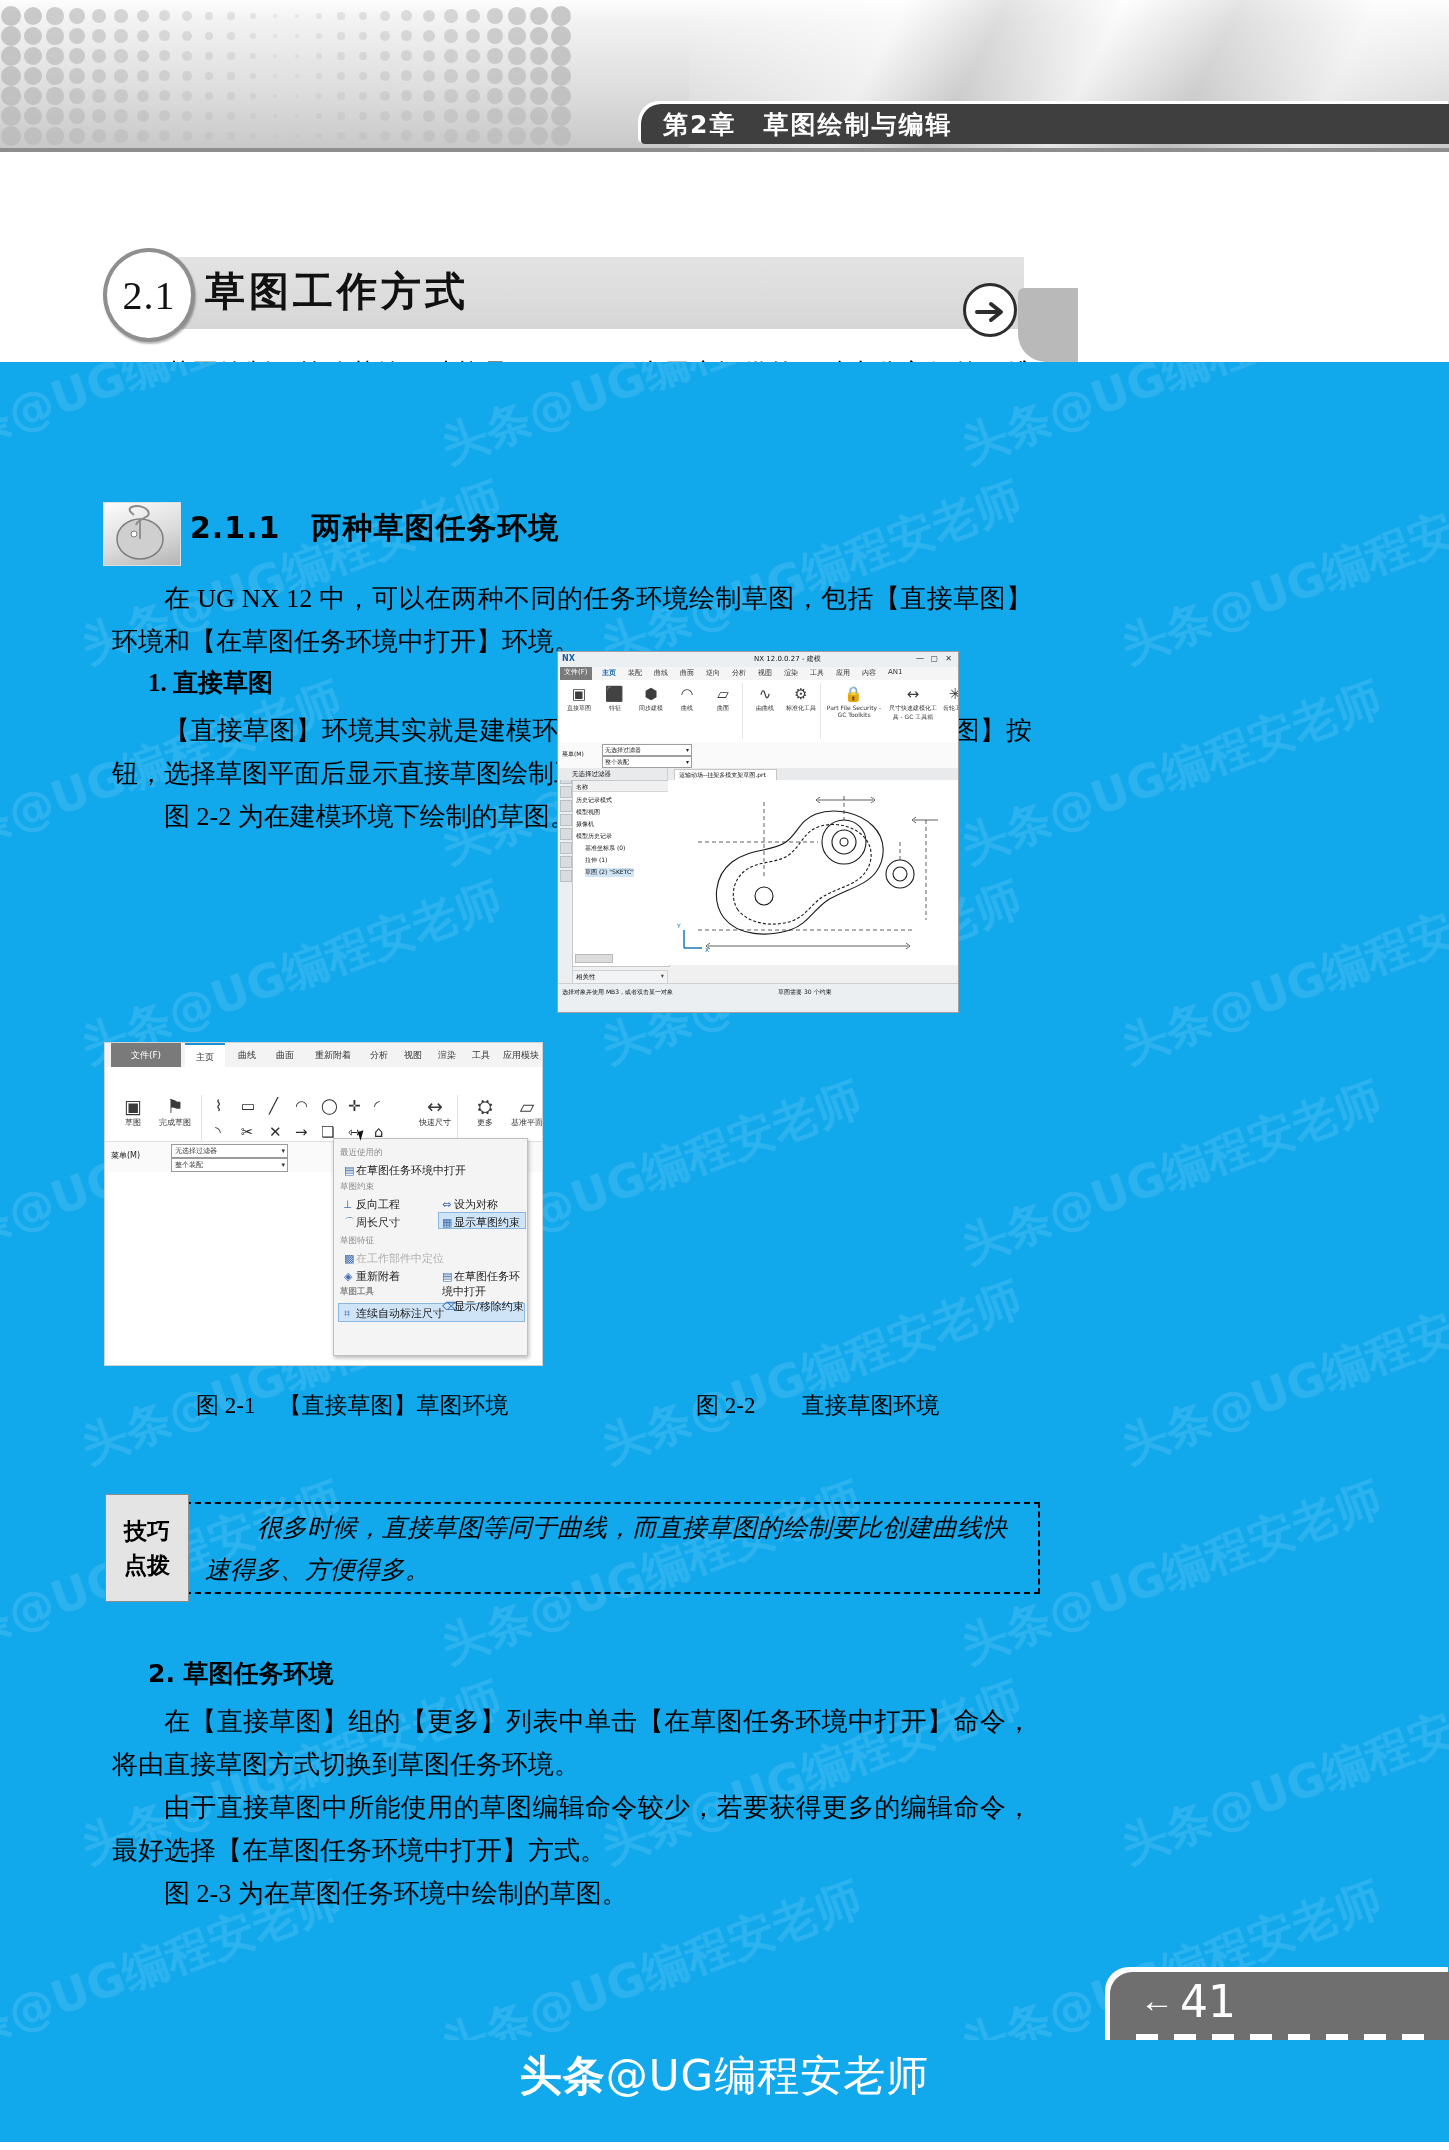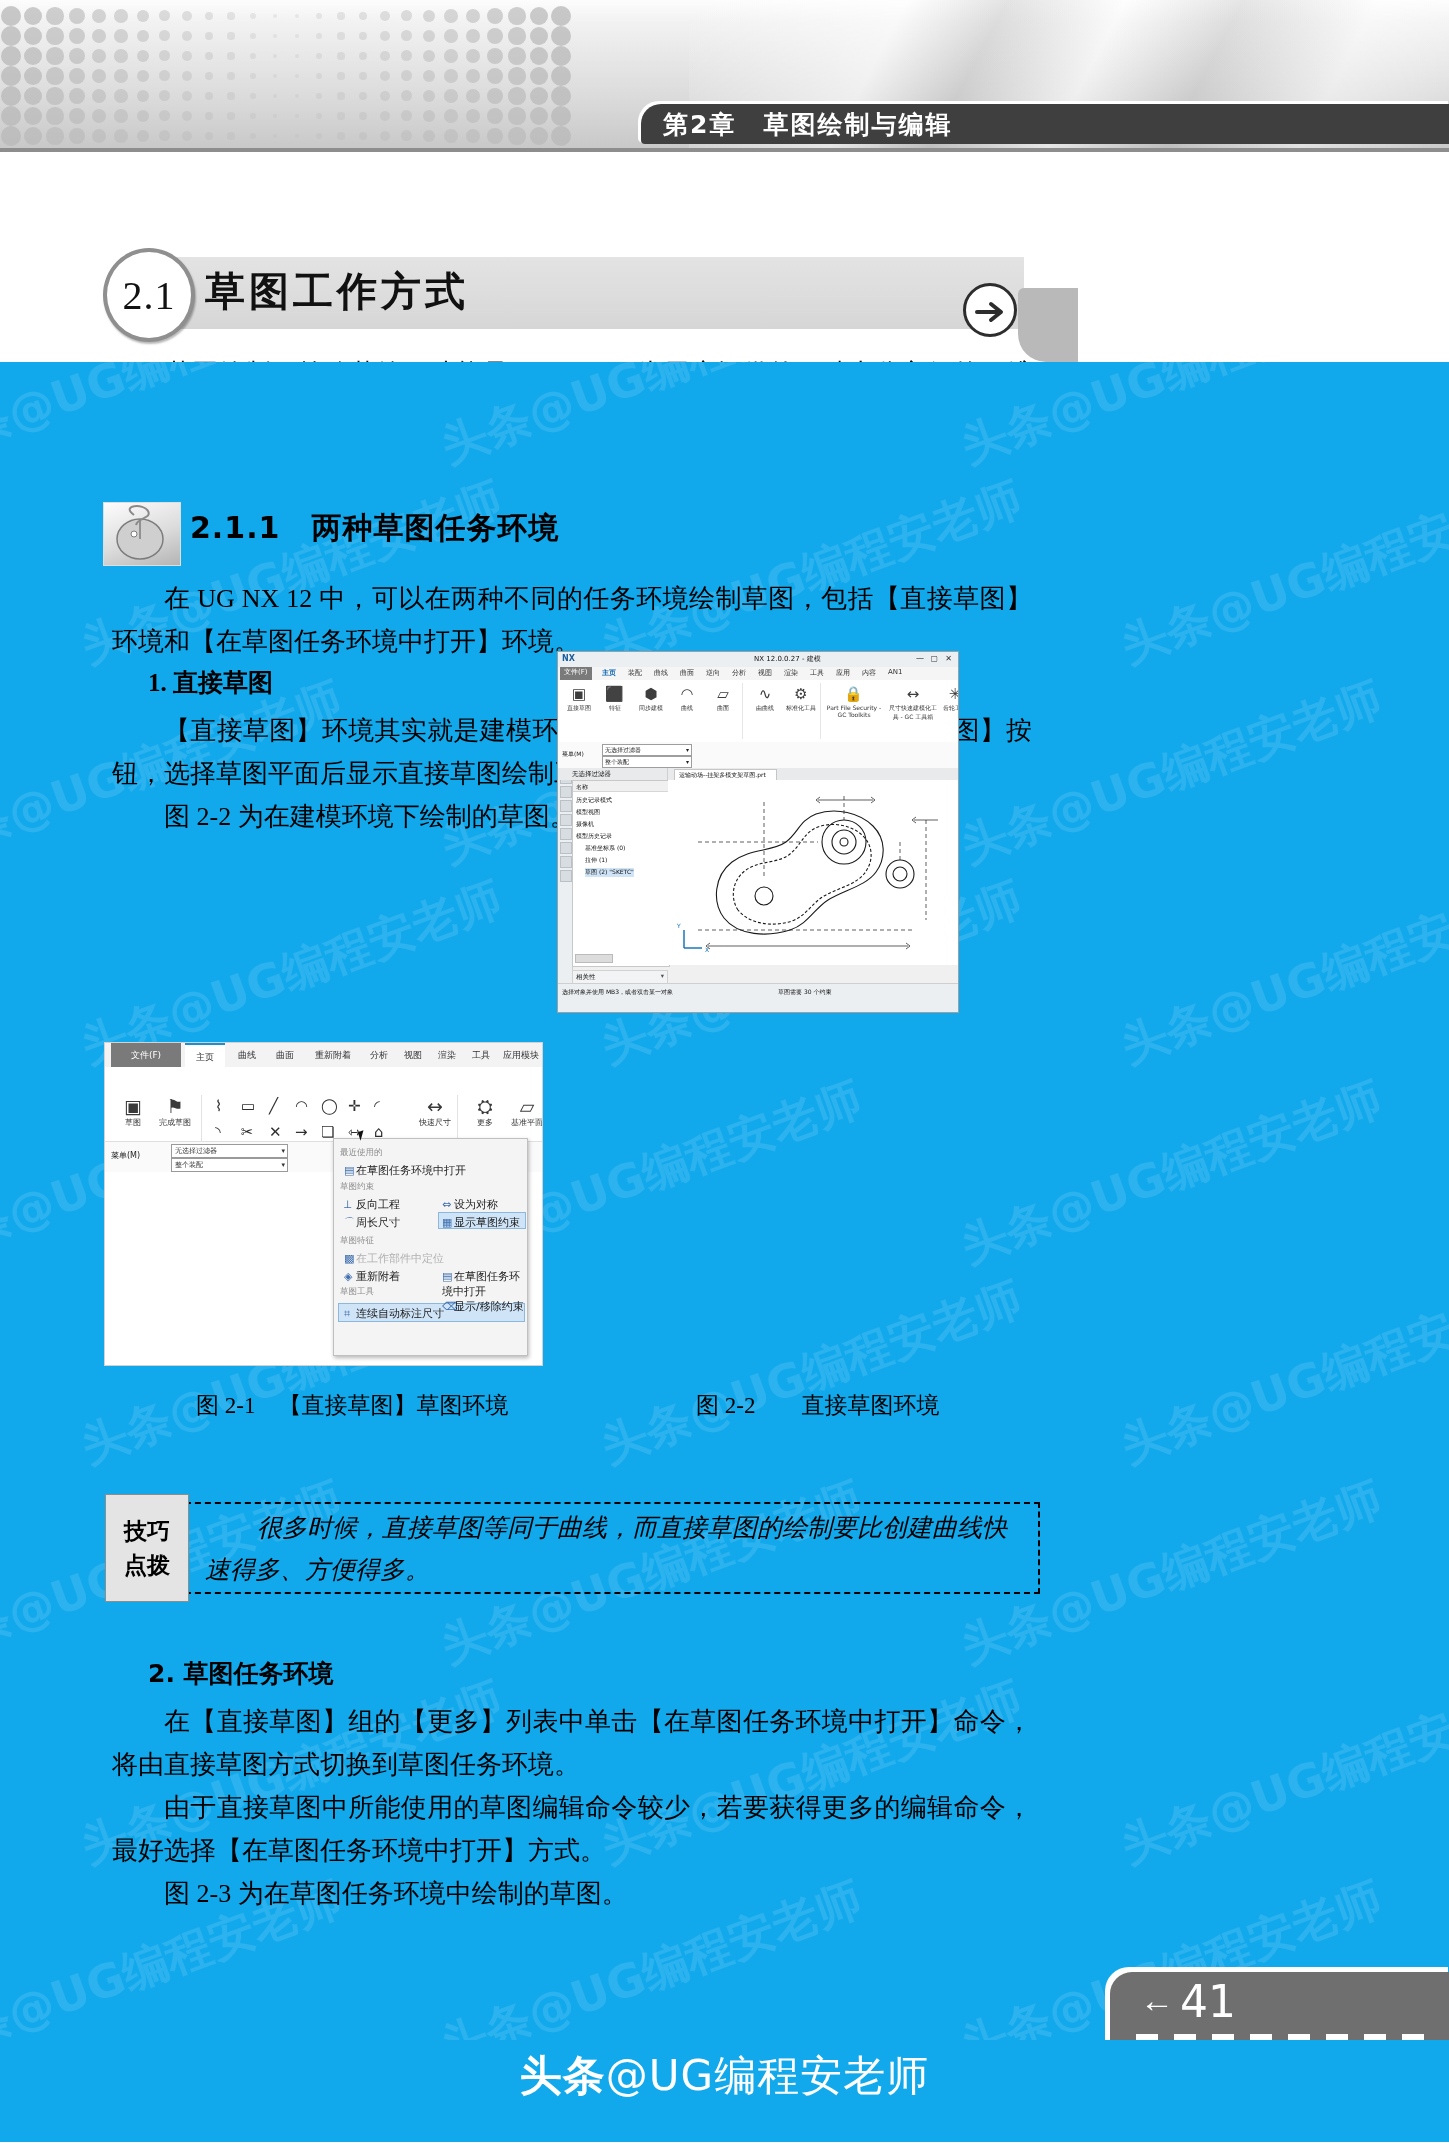--- a/index.html
+++ b/index.html
@@ -506,21 +506,21 @@
     <div class="mhead" style="top:42px;">草图约束</div>
     <div class="mitem" style="top:58px;"><span class="mi">⟂</span><span>反向工程</span></div>
     <div class="mitem" style="top:76px;"><span class="mi">⌒</span><span>周长尺寸</span></div>
     <div class="mitem" style="top:58px;left:108px;"><span class="mi">⇔</span><span>设为对称</span></div>
     <div class="mhl" style="left:104px;top:73px;width:86px;height:15px;"></div>
     <div class="mitem" style="top:76px;left:108px;"><span class="mi">▦</span><span>显示草图约束</span></div>
     <div class="mhead" style="top:96px;">草图特征</div>
     <div class="mitem dim" style="top:112px;"><span class="mi">▩</span><span>在工作部件中定位</span></div>
     <div class="mitem" style="top:130px;"><span class="mi">◈</span><span>重新附着</span></div>
     <div class="mitem" style="top:130px;left:108px;"><span class="mi">▤</span><span>在草图任务环境中打开</span></div>
-    <div class="mhead" style="top:147px;">草图工具</div>
+    <div class="mhead" style="top:147px;font-weight:bold;">草图工具</div>
     <div class="mhl" style="left:4px;top:164px;width:185px;height:17px;"></div>
     <div class="mitem" style="top:167px;"><span class="mi">⌗</span><span>连续自动标注尺寸</span></div>
     <div class="mitem" style="top:160px;left:108px;"><span class="mi">⌫</span><span>显示/移除约束</span></div>
   </div>
   <div class="cursor" style="left:254px;top:88px;"></div>
 </div>
 
 <div id="fig2">
   <div class="titlebar">
     <span class="nx-logo">NX</span>

